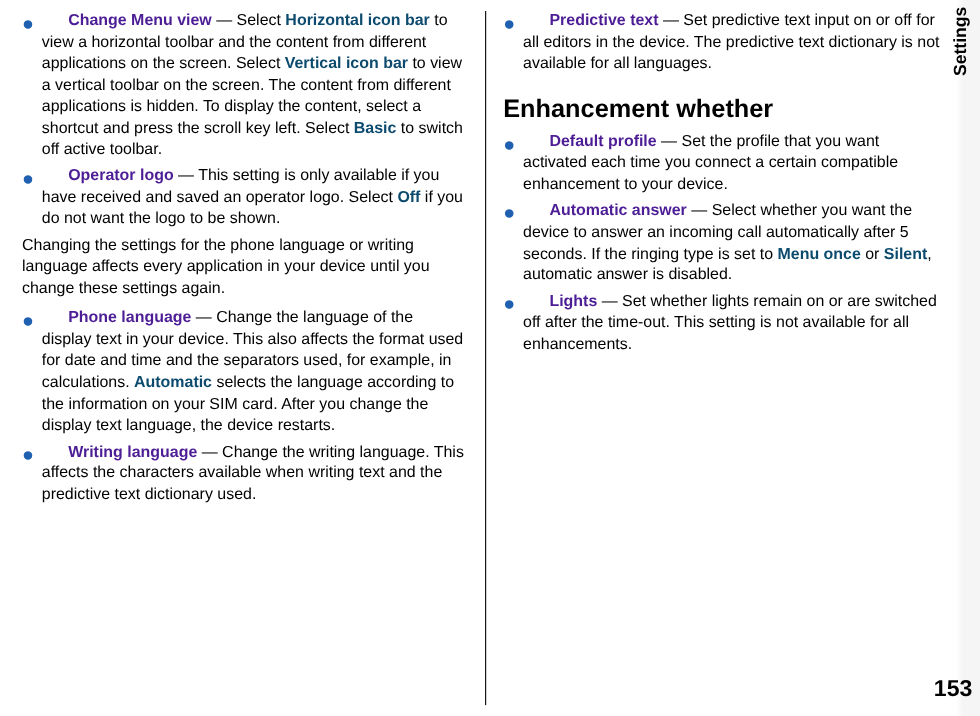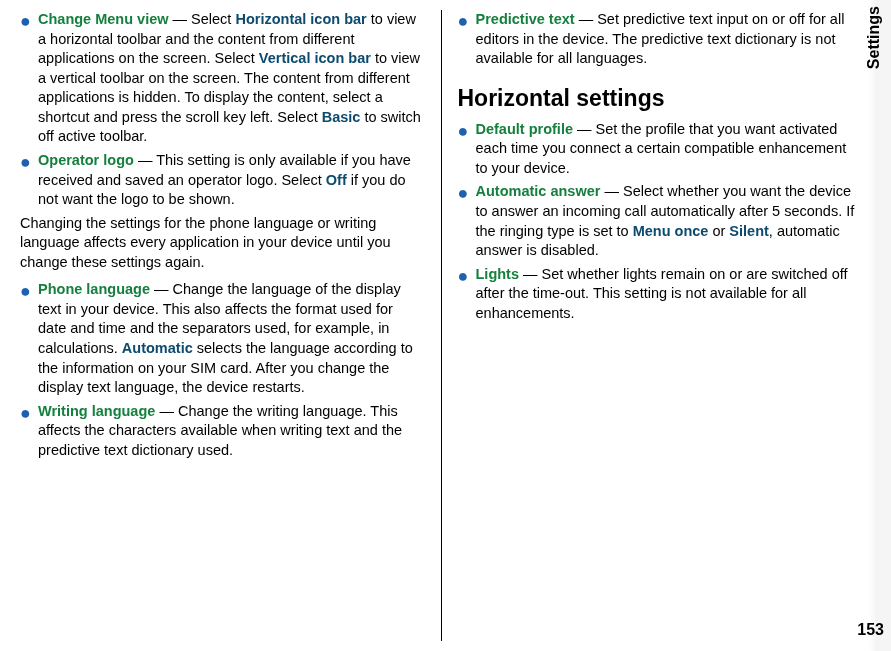--- a/index.html
+++ b/index.html
@@ -38,22 +38,23 @@
       flex: 0 0 18px;
       color: #2060b0;
       font-size: 18px;
       line-height: 18px;
       padding-top: 2px;
     }
     .bullet-content {
       flex: 1;
     }
     .term {
-      color: #15803d;
+      color: #4c1d95;
       font-weight: bold;
+      margin-left: 24px;
     }
     .term-inline {
       color: #0c4a6e;
       font-weight: bold;
     }
     h2.subhead {
       font-size: 15px;
       font-weight: bold;
       margin-top: 10px;
       margin-bottom: 4px;
@@ -101,21 +102,21 @@
       writing-mode: vertical-rl;
       transform: rotate(180deg);
       font-weight: bold;
       font-size: 16px;
     }
     .page-num {
       position: absolute;
       right: 7px;
       bottom: 10px;
       font-weight: bold;
-      font-size: 16px;
+      font-size: 21px;
     }
   </style>
 </head>
 <body>
 
 <div class="columns">
   <div class="col col-left" id="left-col">
       <div class="bullet-item">
         <div class="bullet">●</div>
         <div class="bullet-content"><span class="term">Change Menu view</span> — Select <span class="term-inline">Horizontal icon bar</span> to view a horizontal toolbar and the content from different applications on the screen. Select <span class="term-inline">Vertical icon bar</span> to view a vertical toolbar on the screen. The content from different applications is hidden. To display the content, select a shortcut and press the scroll key left. Select <span class="term-inline">Basic</span> to switch off active toolbar.</div>
@@ -132,21 +133,21 @@
       <div class="bullet-item">
         <div class="bullet">●</div>
         <div class="bullet-content"><span class="term">Writing language</span> — Change the writing language. This affects the characters available when writing text and the predictive text dictionary used.</div>
       </div>
     </div>
   <div class="col col-right" id="right-col">
       <div class="bullet-item">
         <div class="bullet">●</div>
         <div class="bullet-content"><span class="term">Predictive text</span> — Set predictive text input on or off for all editors in the device. The predictive text dictionary is not available for all languages.</div>
       </div>
-      <h1 class="section">Horizontal settings</h1>
+      <h1 class="section">Enhancement whether</h1>
       <div class="bullet-item">
         <div class="bullet">●</div>
         <div class="bullet-content"><span class="term">Default profile</span> — Set the profile that you want activated each time you connect a certain compatible enhancement to your device.</div>
       </div>
       <div class="bullet-item">
         <div class="bullet">●</div>
         <div class="bullet-content"><span class="term">Automatic answer</span> — Select whether you want the device to answer an incoming call automatically after 5 seconds. If the ringing type is set to <span class="term-inline">Menu once</span> or <span class="term-inline">Silent</span>, automatic answer is disabled.</div>
       </div>
       <div class="bullet-item">
         <div class="bullet">●</div>

